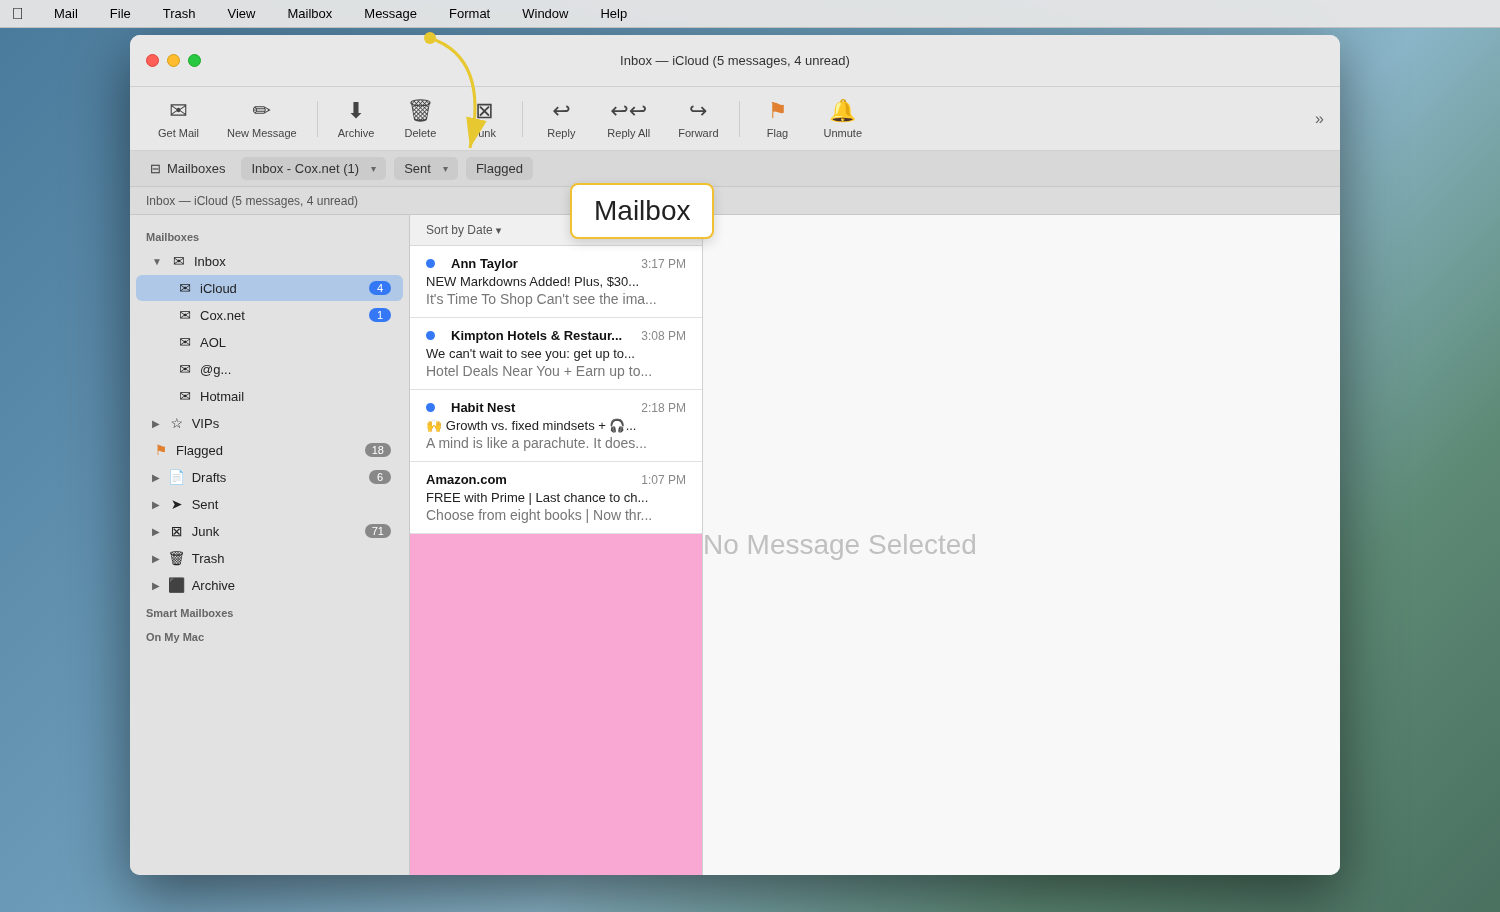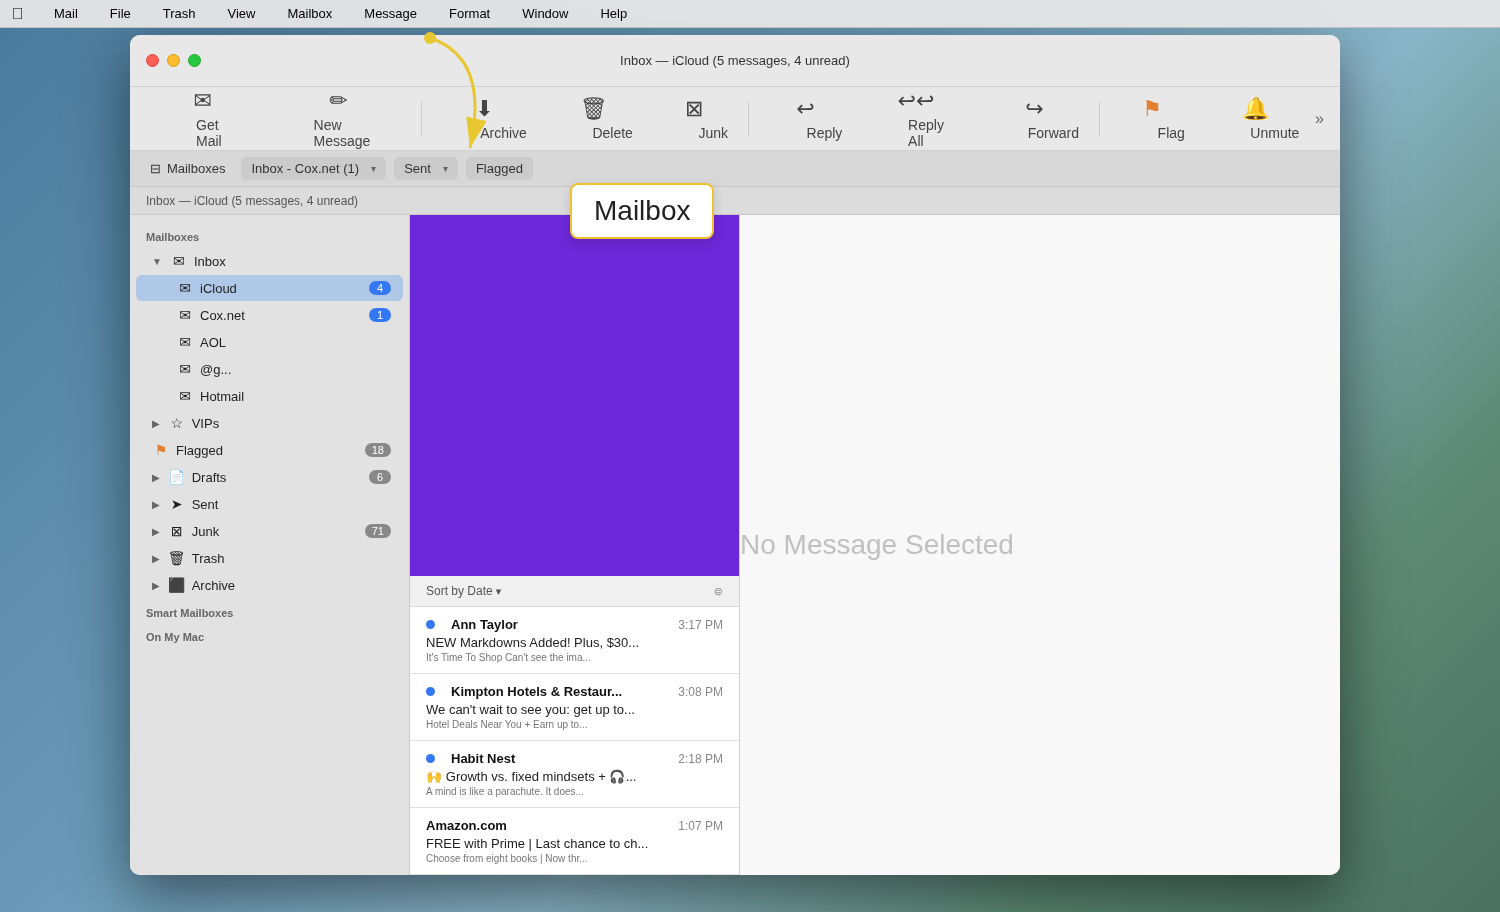--- a/index.html
+++ b/index.html
@@ -93,21 +93,21 @@
       flex-direction: column;
       align-items: center;
       justify-content: center;
       padding: 6px 12px;
       border-radius: 6px;
       cursor: pointer;
       min-width: 60px;
       gap: 3px;
     }
     .toolbar-btn .icon { font-size: 22px; color: #444; }
-    .toolbar-btn .label { font-size: 14px; color: #444; margin-left: 38px; }
+    .toolbar-btn .label { font-size: 11px; color: #444; }
     .toolbar-divider {
       width: 1px;
       height: 36px;
       background: #ccc;
       margin: 0 4px;
     }
     .toolbar-expand { margin-left: auto; font-size: 16px; color: #666; cursor: pointer; }
 
     
     .tabbar {
@@ -197,27 +197,26 @@
       font-size: 11px;
       padding: 1px 7px;
       min-width: 22px;
       text-align: center;
     }
     .sidebar-item .si-badge.blue { background: #3478f6; }
     .triangle { font-size: 10px; color: #666; margin-right: 2px; }
 
     
     .message-list {
-      width: 330px;
-      background: #6d28d9;
+      width: 293px;
+      background: #f9a8d4;
       border-right: 1px solid #d0d0d0;
       overflow-y: auto;
       display: flex;
       flex-direction: column;
-      justify-content: flex-end;
     }
     .sort-bar {
       display: flex;
       align-items: center;
       padding: 8px 16px;
       border-bottom: 1px solid #d8d8d8;
       background: #f0f0f0;
     }
     .sort-label {
       font-size: 12px;
@@ -260,21 +259,21 @@
     .message-subject {
       font-size: 13px;
       font-weight: 500;
       color: #222;
       white-space: nowrap;
       overflow: hidden;
       text-overflow: ellipsis;
       margin-bottom: 2px;
     }
     .message-preview {
-      font-size: 10px;
+      font-size: 14px;
       color: #777;
       white-space: nowrap;
       overflow: hidden;
       text-overflow: ellipsis;
     }
 
     
     .content-area {
       flex: 1;
       background: #f8f8f8;

